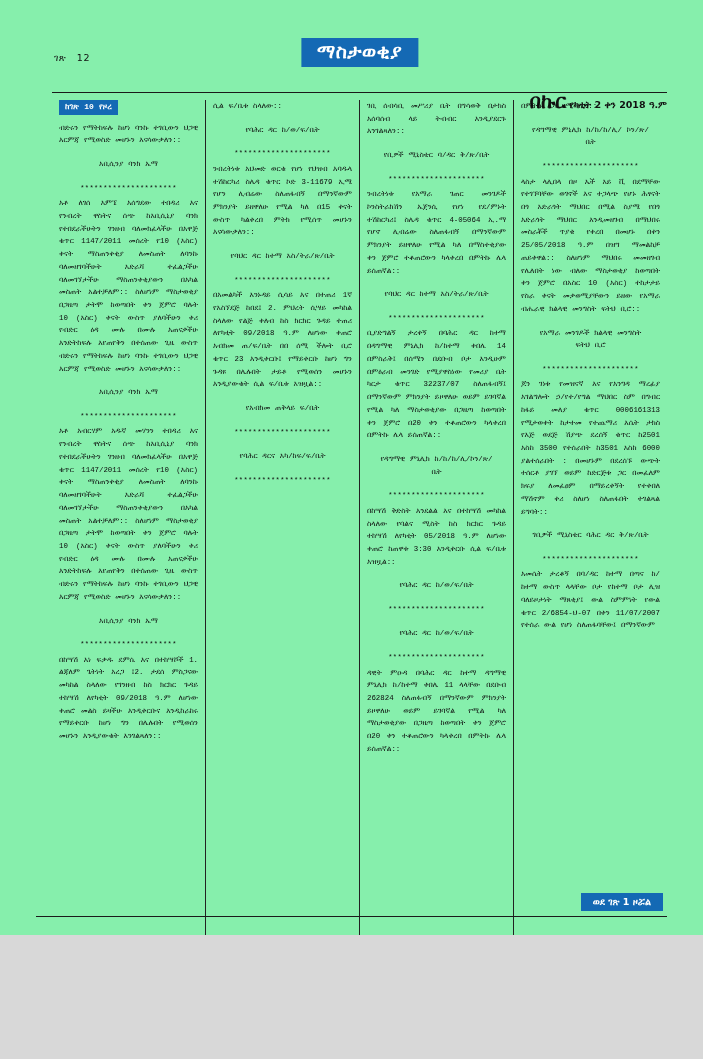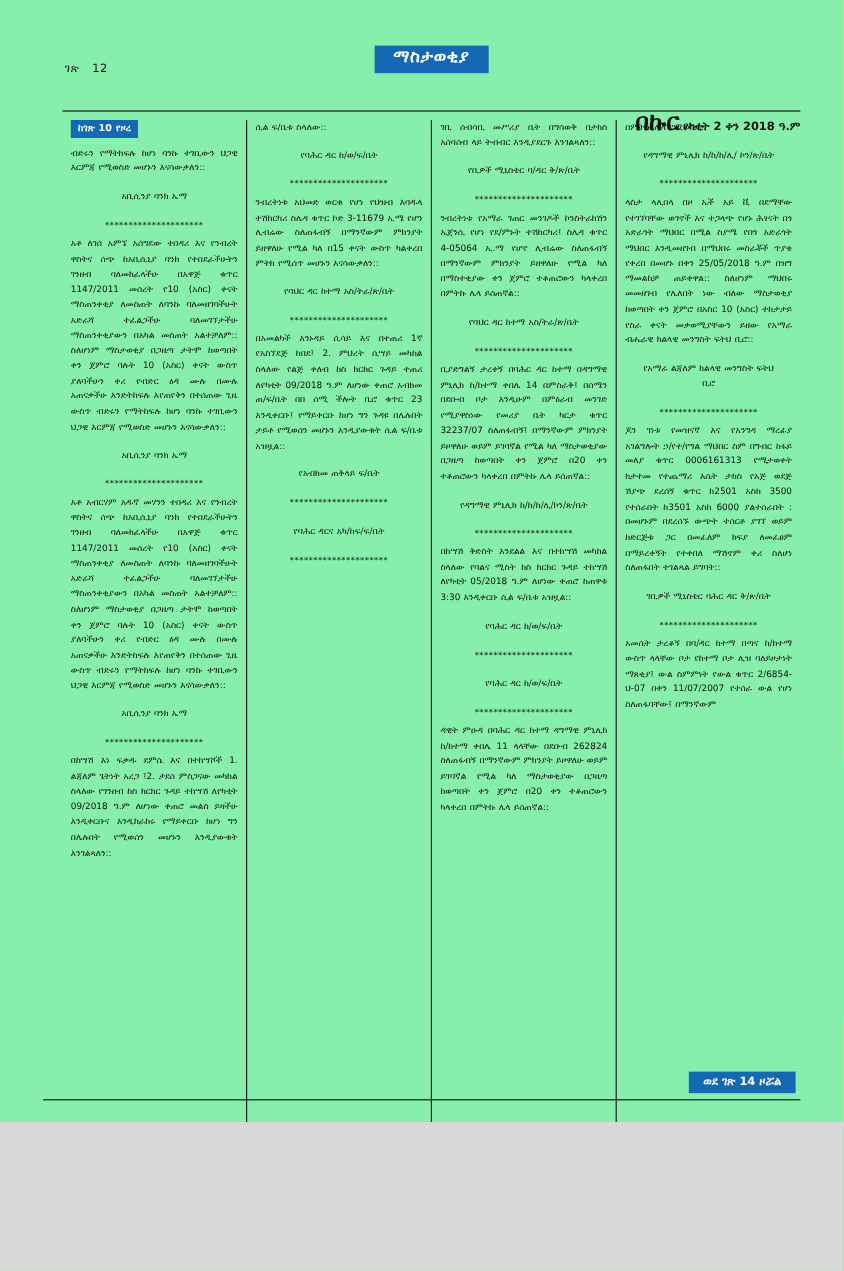--- a/index.html
+++ b/index.html
@@ -34,21 +34,21 @@
     color: #111;
     letter-spacing: 0.5px;
   }
   .masthead-title {
     position: absolute;
     left: 50%;
     transform: translateX(-50%);
     top: 8px;
     background: #1469b4;
     color: #ffffff;
-    font-size: 14px;
+    font-size: 19px;
     font-weight: bold;
     padding: 3px 16px 5px 16px;
     letter-spacing: 0.5px;
     line-height: 1.1;
   }
   .masthead-right {
     position: absolute;
     right: 0;
     top: 13px;
     display: flex;
@@ -72,20 +72,21 @@
     margin: 0 36px;
     border-bottom: 1.3px solid #1a1a1a;
   }
   
   .columns {
     position: relative;
     margin: 7px 36px 0 36px;
     display: flex;
     height: 930px;
     box-sizing: border-box;
+    font-family: Liberation Mono, monospace;
   }
   .col {
     position: relative;
     box-sizing: border-box;
     padding: 0 7px;
     flex: 1 1 0;
     overflow: hidden;
   }
   .col + .col {
     border-left: 0.8px solid #222;
@@ -210,28 +211,28 @@
           <div class="divider">*********************</div>
           <div class="para">ዳዊት ምዑዳ በባሕር ዳር ከተማ ዳግማዊ ምኒሊክ ከ/ከተማ ቀበሌ 11 ላላቸው በደቡብ 262824 ስለጠፋብኝ በማንኛውም ምክንያት ይዞዋለሁ ወይም ይገባኛል የሚል ካለ ማስታወቂያው በጋዜጣ ከወጣበት ቀን ጀምሮ በ20 ቀን ተቆጠሮውን ካላቀረበ በምትኩ ሌላ ይሰጠኛል::</div>
         </div>
       </div>
       <div class="col">
         <div class="col-inner">
           <div class="para">በምትኩ ሌላ የሚወስድ::</div>
           <div class="sig">የዳግማዊ ምኒሊክ ከ/ከ/ከ/ሊ/ ኮን/ጽ/ቤት</div>
           <div class="divider">*********************</div>
           <div class="para">ላስታ ላሊበላ በዞ ኤች አይ ቪ በደማቸው የተገኘባቸው ወገኖች እና ተጋላጭ የሆኑ ሕፃናት በጎ አድራጎት ማህበር በሚል ስያሜ የበጎ አድራጎት ማህበር እንዲመዘገብ በማህበሩ መስራቾች ጥያቄ የቀረበ በመሆኑ በቀን 25/05/2018 ዓ.ም በዝግ ማመልከቻ ጠይቀዋል:: ስለሆነም ማህበሩ መመዘገብ የሌለበት ነው ብለው ማስታወቂያ ከወጣበት ቀን ጀምሮ በአስር 10 (አስር) ተከታታይ የስራ ቀናት መቃወሚያቸውን ይዘው የአማራ ብሔራዊ ክልላዊ መንግስት ፍትህ ቢሮ::</div>
-          <div class="sig">የአማራ ልጃለም ክልላዊ መንግስት ፍትህ ቢሮ</div>
+          <div class="sig">የአማራ መንገዶች ክልላዊ መንግስት ፍትህ ቢሮ</div>
           <div class="divider">*********************</div>
           <div class="para">ጆን ገነቱ የመዝናኛ እና የአንግዳ ማረፊያ አገልግሎት ኃ/የተ/የግል ማህበር ስም በግብር ከፋይ መለያ ቁጥር 0006161313 የሚታወቀት ከታተመ የተጨማሪ እሴት ታክስ የእጅ ወደጅ ሽያጭ ደረሰኝ ቁጥር ከ2501 አስከ 3500 የተሰራበት ከ3501 አስከ 6000 ያልተሰራበት : በመሆኑም በደረሰኙ ውጭት ተሰርቶ ያገኘ ወይም ከድርጅቱ ጋር በመፈለም ክፍያ ለመፈፀም በማይረቀኝት የተቀበለ ማሽኖም ቀሪ ስለሆነ ስለጠፋበት ተገልጻል ይግባት::</div>
           <div class="sig">ገቢዎች ሚኒስቴር ባሕር ዳር ቅ/ጽ/ቤት</div>
           <div class="divider">*********************</div>
           <div class="para">አመሴት ታረቆኝ በባ/ዳር ከተማ በጣና ከ/ከተማ ውስጥ ላላቸው ቦታ የከተማ ቦታ ሊዝ ባለይዞታነት ማጸቂያ፤ ውል ስምምነት የውል ቁጥር 2/6854-ህ-07 በቀን 11/07/2007 የተሰራ ውል የሆነ ስለጠፋባቸው፤ በማንኛውም</div>
         </div>
       </div>
     </div>
 
   <div class="footer-area">
-    <div class="footer-badge">ወደ ገጽ 14 ዞሯል</div>
+    <div class="footer-badge">ወደ ገጽ 1 ዞሯል</div>
     <div class="rule-bottom"></div>
   </div>
 
 </div>
 
 </body></html>

